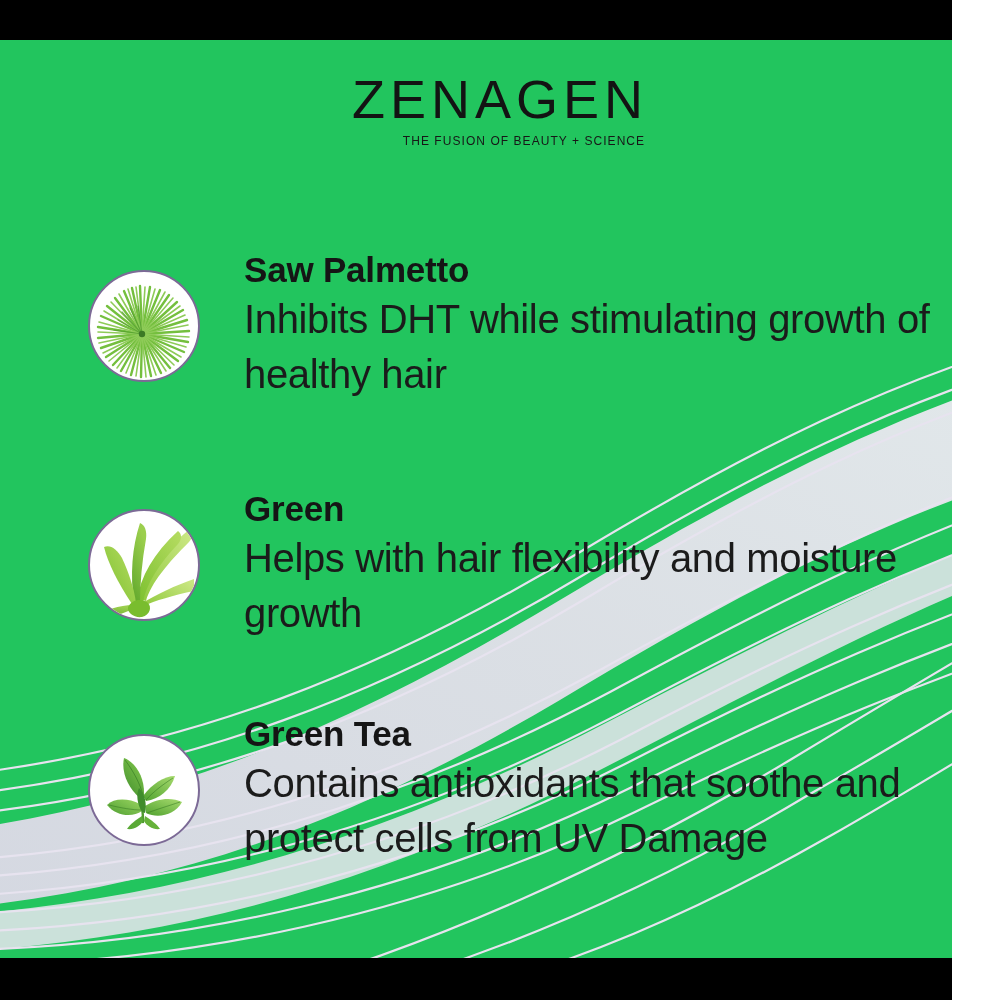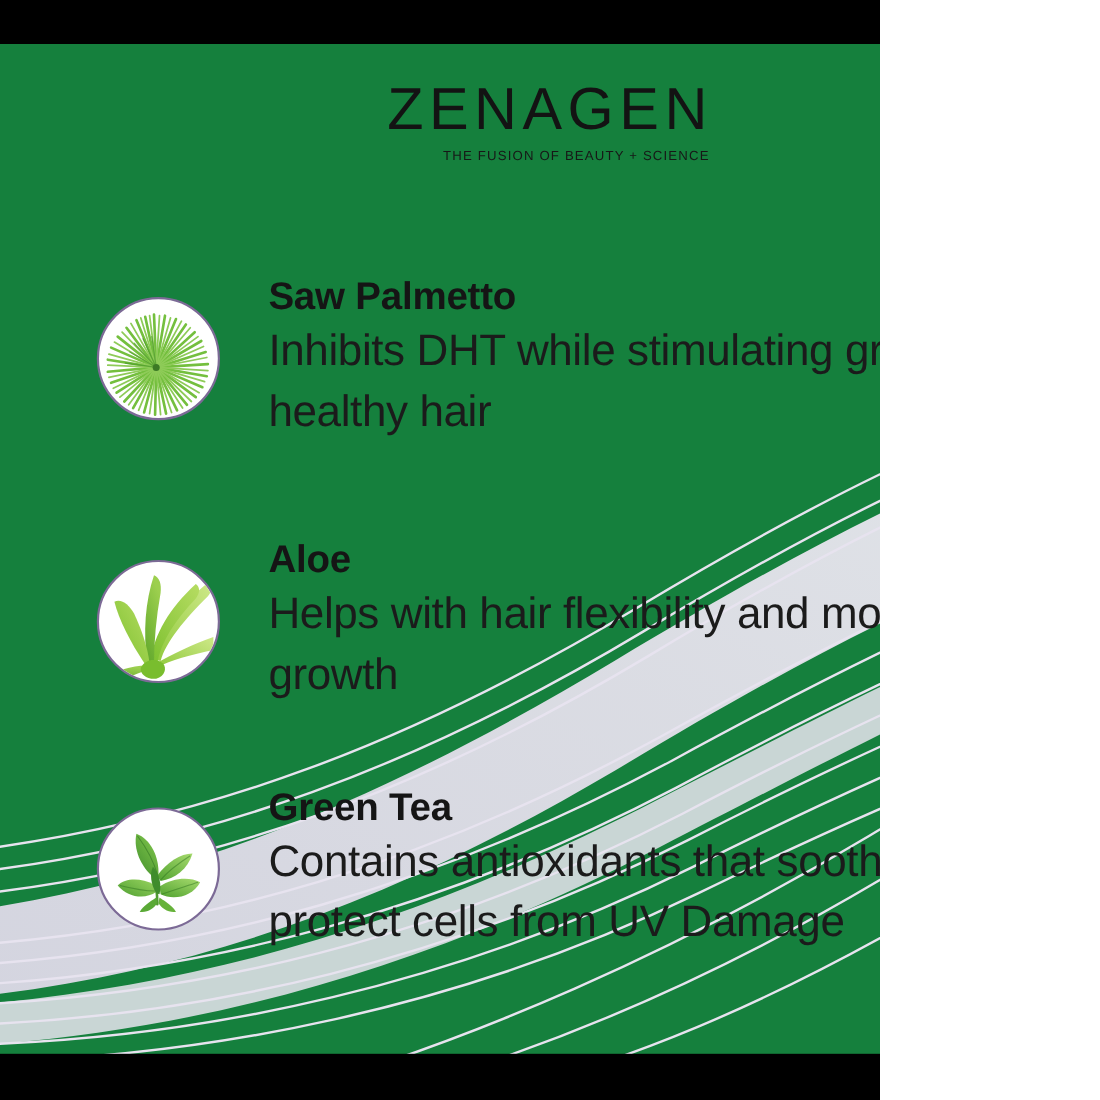--- a/index.html
+++ b/index.html
@@ -5,23 +5,23 @@
   html, body {
     margin: 0;
     padding: 0;
     background: #ffffff;
   }
   body {
     font-family: "Liberation Sans", sans-serif;
   }
   .canvas {
     position: relative;
-    width: 800px;
+    width: 952px;
     height: 1000px;
-    background: #15803d;
+    background: #22c55e;
     overflow: hidden;
   }
 
   
   .bar {
     position: absolute;
     left: 0;
     width: 1000px;
     background: #000000;
     z-index: 40;
@@ -286,21 +286,21 @@
           <path d="M42 93 C 28 72 18 52 14 36 C 20 33 27 38 32 47 C 38 60 44 76 46 92 Z" fill="url(#aloeA)"></path>
 
           <path d="M52 92 C 66 84 86 74 104 68 L 104 80 C 84 84 64 90 54 95 Z" fill="url(#aloeC)"></path>
 
           <path d="M43 94 C 30 94 14 99 2 106 L 20 108 C 32 102 40 99 46 98 Z" fill="url(#aloeB)"></path>
 
           <path d="M38 96 C 42 88 52 87 58 92 C 62 96 60 104 52 106 C 44 107 37 102 38 96 Z" fill="#79bd2e"></path>
         </svg>
       </div>
       <div class="item-text">
-        <h3 class="item-title">Aloe</h3>
+        <h3 class="item-title">Green</h3>
         <p class="item-desc">Helps with hair flexibility and moisture growth</p>
       </div>
     </div>
 
     <div class="item item-3">
       <div class="icon-circle">
         <svg viewBox="0 0 108 108" aria-hidden="true">
           <defs>
             <linearGradient id="teaA" x1="0" y1="1" x2="0.7" y2="0">
               <stop offset="0%" stop-color="#3f8c2c"></stop>

